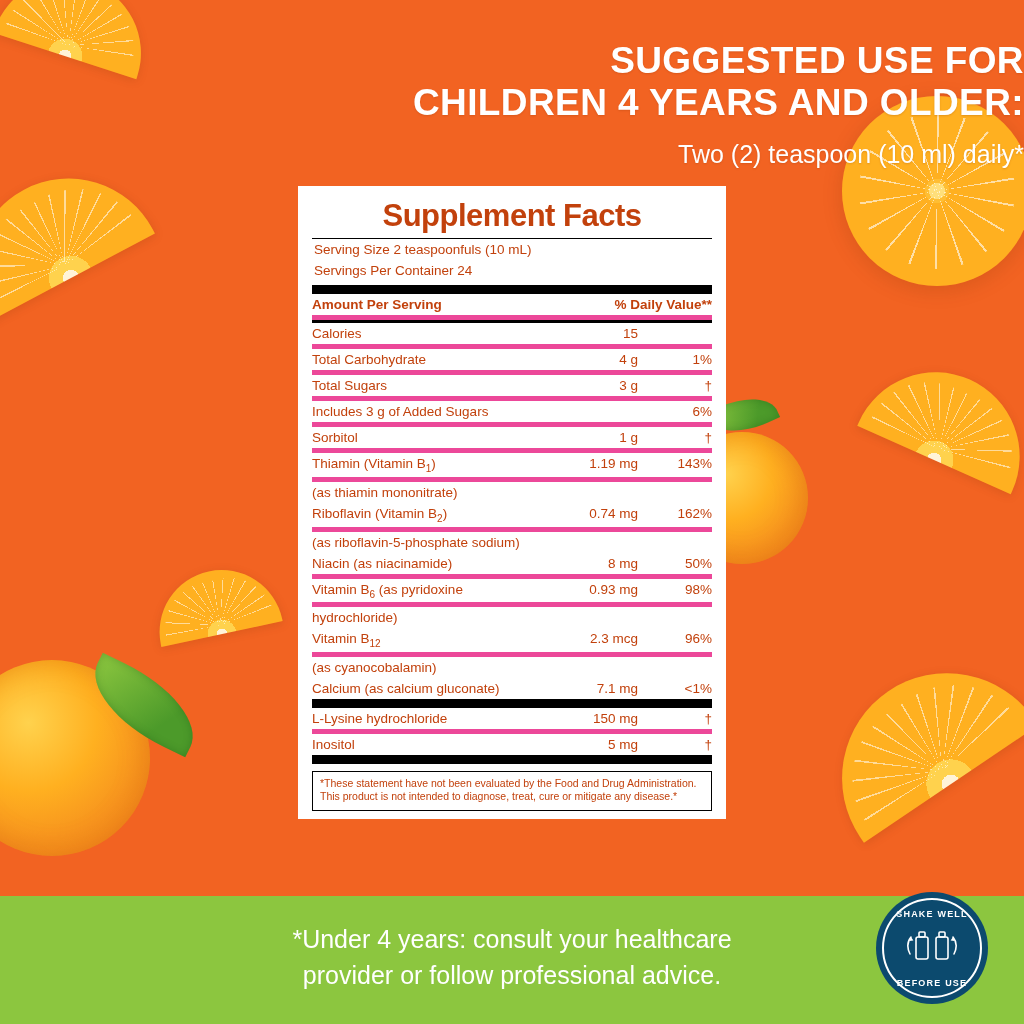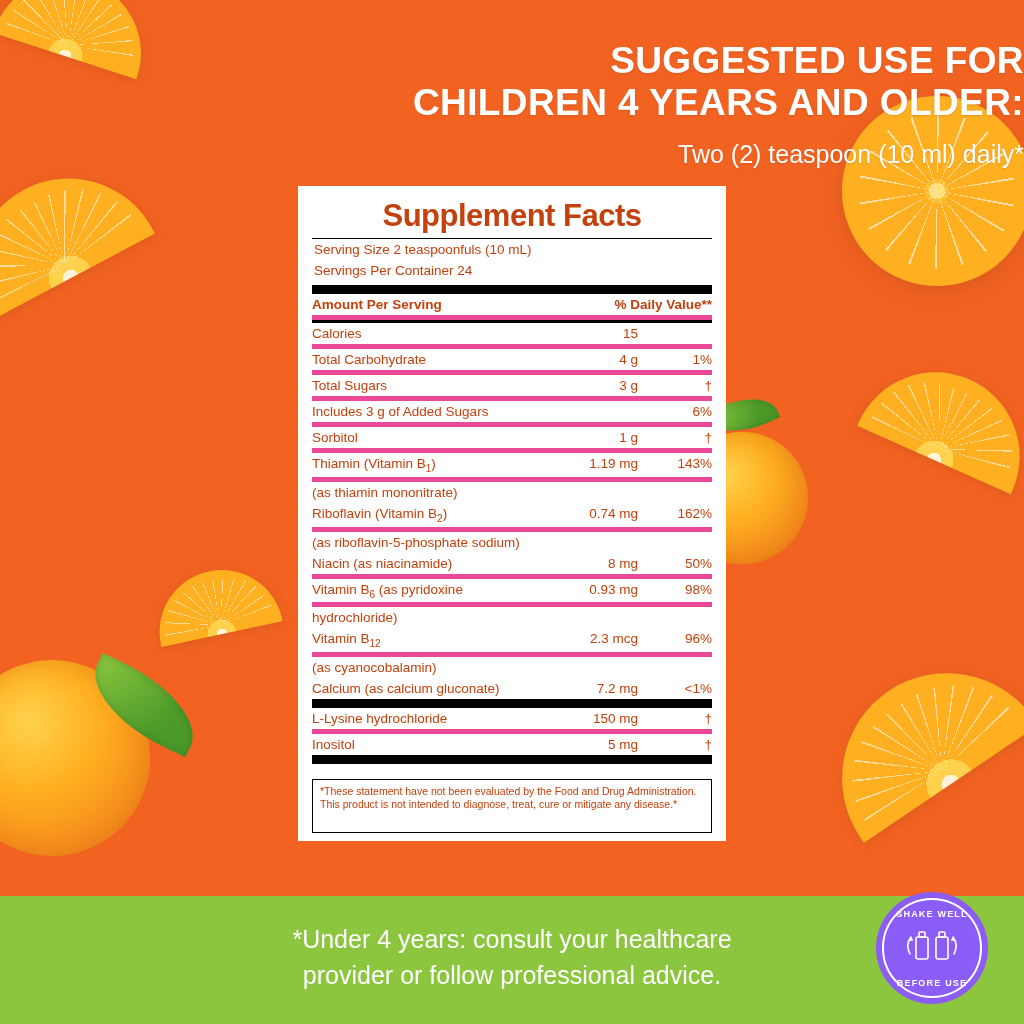--- a/index.html
+++ b/index.html
@@ -116,23 +116,23 @@
   td.dv   { text-align: right; width: 74px; padding-right: 8px; white-space: nowrap; }
   .i1 { padding-left: 16px; }
   .i2 { padding-left: 32px; }
   .bold { font-weight: 700; }
   .hdr-row td { font-weight: 700; border-bottom: none; padding-bottom: 2px; }
   sub { font-size: 10px; }
 
   .footnotes { font-size: 12.5px; line-height: 1.42; padding: 6px 0 2px 4px; }
 
   .disclaimer {
-    margin-top: 15px;
+    margin-top: 7px;
     border: 1px solid #000;
-    padding: 5px 7px 20px 7px;
+    padding: 5px 7px 6px 7px;
     font-size: 10.5px;
     line-height: 1.28;
   }
 
   
   .footer {
     position: absolute; left: 0; right: 0; bottom: 0;
     height: 128px;
     background: #8cc63f;
     z-index: 5;
@@ -143,21 +143,21 @@
     color: #ffffff;
     font-size: 25px;
     line-height: 1.42;
     padding: 0 150px;
   }
   .badge {
     position: absolute;
     right: 36px; bottom: 20px;
     width: 112px; height: 112px;
     border-radius: 50%;
-    background: #8b5cf6;
+    background: #0c4a6e;
     color: #fff;
     z-index: 7;
   }
   .badge .inner {
     position: absolute; inset: 6px;
     border-radius: 50%;
     border: 2px solid #ffffff;
   }
   .badge .top-t, .badge .bot-t {
     position: absolute; left: 0; right: 0;
@@ -281,21 +281,21 @@
             <td class="amt">2.3 mcg</td>
             <td class="dv">96%</td>
           </tr>
           <tr class="no-rule">
             <td class="nm i1">(as cyanocobalamin)</td>
             <td class="amt"></td>
             <td class="dv"></td>
           </tr>
           <tr class="no-rule">
             <td class="nm">Calcium (as calcium gluconate)</td>
-            <td class="amt">7.2 mg</td>
+            <td class="amt">7.1 mg</td>
             <td class="dv">&lt;1%</td>
           </tr>
         </tbody>
     </table>
 
     <div class="rule-thick"></div>
 
     <table class="facts">
       <tbody id="rows-body-2">
           <tr>

